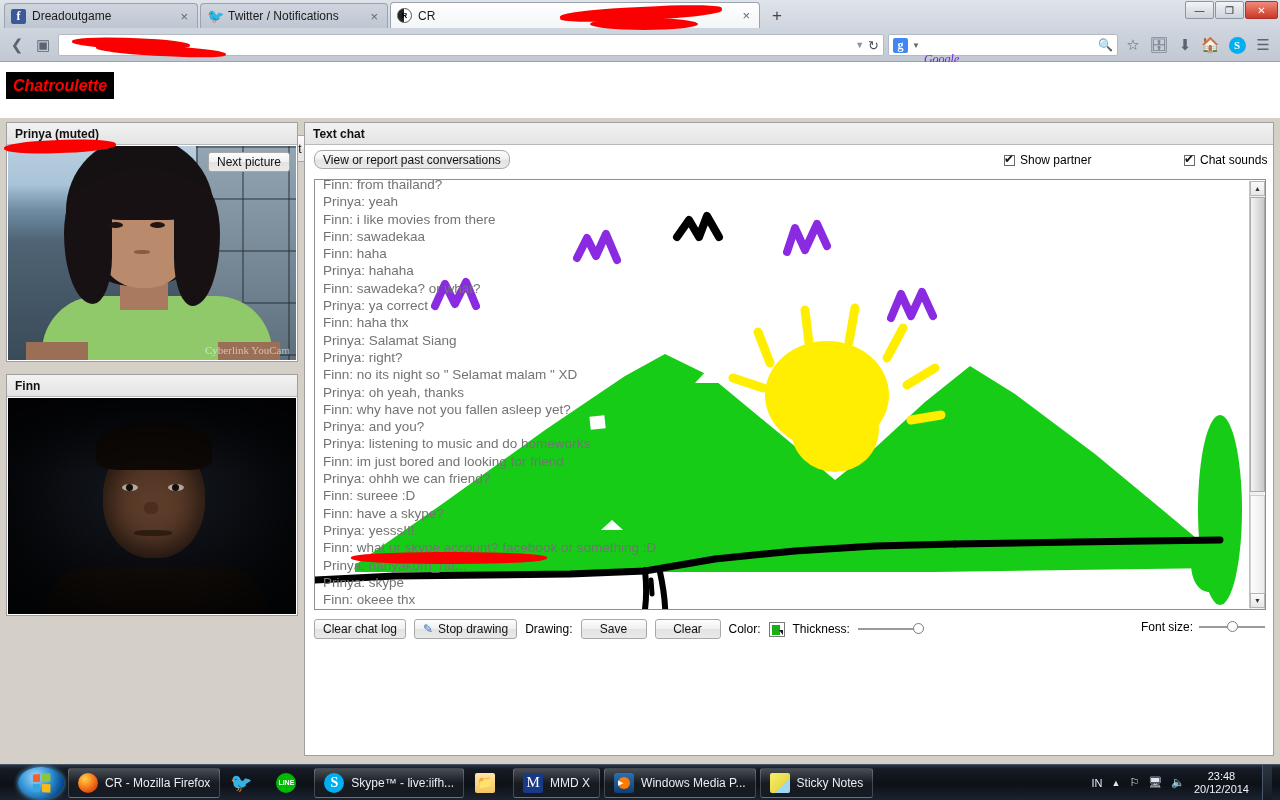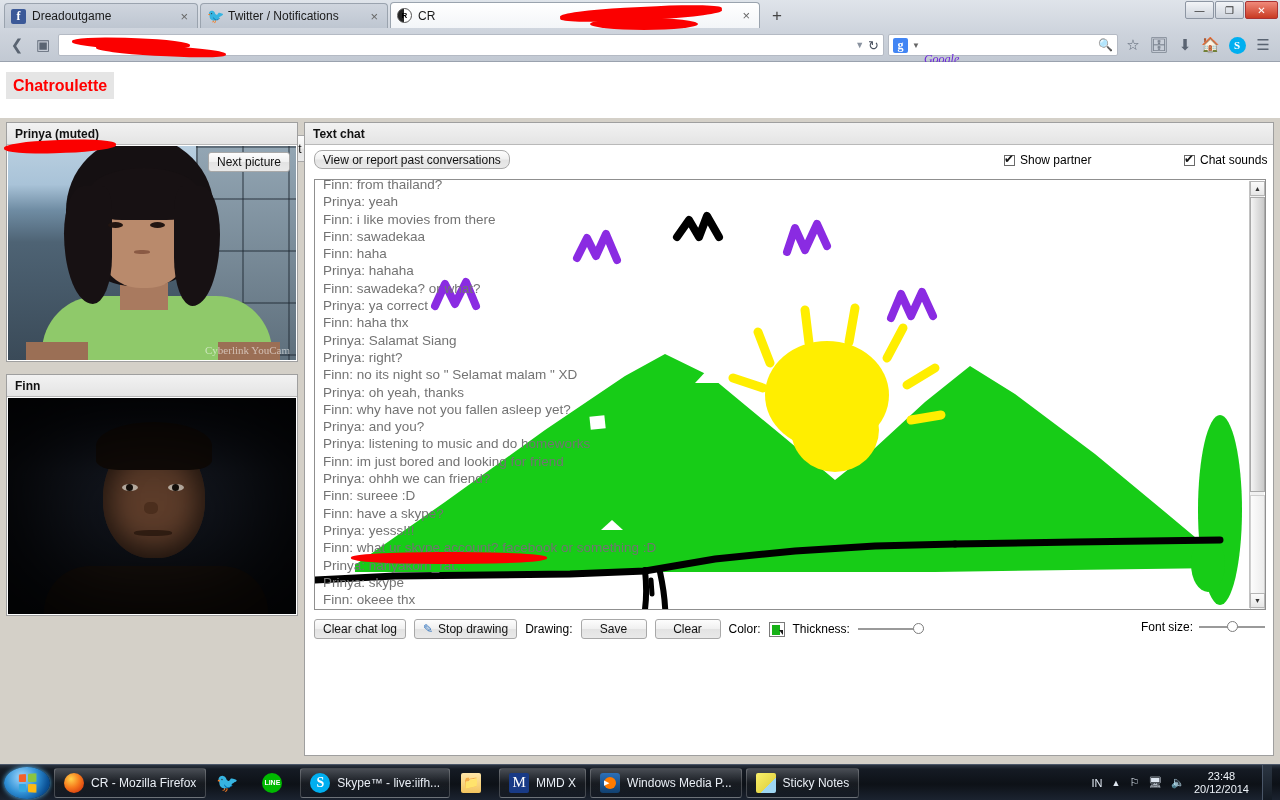--- a/index.html
+++ b/index.html
@@ -56,22 +56,22 @@
   .searchbar .caret { font-size:8px; color:#666;}
   .searchbar .sterm { color:#6d28d9; font-family:"Liberation Serif",serif; font-style:italic; font-size:12px; flex:1;margin-top:29px;}
   .searchbar .mag { color:#3a4250; font-size:12px; }
   .skypeicon { width:17px;height:17px;border-radius:50%;background:#00aff0;color:#fff;font-size:11px;text-align:center;line-height:17px;font-family:"Liberation Serif",serif;font-weight:bold;}
 
   
   .scribble { position:absolute; background:#fb0000; border-radius:50%; z-index:9; }
 
   
   .apptool { position:absolute; left:0; top:62px; width:1280px; height:56px; background:#fff; }
-  .logo-btn { position:absolute; left:6px; top:10px; width:108px; height:27px; background:#e5e5e5;
-              color:#f00; font-weight:bold; font-size:16px; line-height:27px; text-align:center; overflow:hidden;}
+  .logo-btn { position:absolute; left:6px; top:10px; width:108px; height:27px; background:#000000;
+              color:#f00; font-weight:bold; font-size:16px; line-height:27px; text-align:center; overflow:hidden;font-style:italic;}
   .btn {
     background:linear-gradient(to bottom,#fdfdfd 0%, #f0f0f0 48%, #e3e3e3 52%, #e9e9e9 100%);
     border:1px solid #a8a8a8; border-radius:3px; color:#111; font-size:12px;
     display:flex; align-items:center; justify-content:center; gap:5px;
     padding:0 8px; height:27px; white-space:nowrap;
   }
   .tb-btn { position:absolute; top:73px; }
   .chk { display:flex; align-items:center; gap:5px; font-size:12px; }
   .box { width:11px; height:11px; border:1px solid #6a6a6a; background:#fff; display:inline-block; position:relative; flex:0 0 11px;}
   .box.on:after { content:"✔"; position:absolute; left:-1px; top:-4px; font-size:12px; color:#111; }
@@ -148,21 +148,21 @@
 
   .sendrow { position:absolute; left:9px; top:529px; width:952px; height:44px; display:flex; gap:8px; align-items:stretch;}
   .msgbox { flex:1; background:#fff; border:1px solid #9a9a9a; }
   .sendbtn { width:74px; height:44px; }
 
   .fontsizewrap { position:absolute; right:8px; top:497px; display:flex; align-items:center; gap:6px; font-size:12px;}
 
   
   .taskbar { position:absolute; left:0; bottom:0; width:1280px; height:36px;
              background:linear-gradient(to bottom,#2a3340 0%, #151b24 12%, #0d1117 55%, #1b2330 100%);
-             border-top:1px solid #4a5668; display:flex; align-items:center; gap:4px; padding-left:4px;}
+             border-top:1px solid #4a5668; display:flex; align-items:center; gap:4px; padding-left:18px;}
   .start { width:46px; height:32px; border-radius:50%; background:radial-gradient(circle at 38% 32%, #9fd9ff 0%, #2f8fd4 45%, #0a4f93 75%, #063a6e 100%);
            box-shadow:0 0 5px #58b6ef; display:flex; align-items:center; justify-content:center; flex:0 0 46px;}
   .start .flag { width:18px; height:18px; display:grid; grid-template-columns:1fr 1fr; grid-template-rows:1fr 1fr; gap:1.5px; transform:perspective(30px) rotateY(-14deg);}
   .start .flag i { display:block; border-radius:1px; }
   .tbtn { height:30px; display:flex; align-items:center; gap:7px; padding:0 9px; color:#e9eef5; font-size:12px; white-space:nowrap;
           border:1px solid rgba(255,255,255,.20); border-radius:3px;
           background:linear-gradient(to bottom, rgba(255,255,255,.22), rgba(255,255,255,.05) 48%, rgba(0,0,0,.15));}
   .tbtn.plain { border-color:transparent; background:transparent; padding:0 6px;}
   .ticon { width:20px; height:20px; flex:0 0 20px; border-radius:3px; display:flex; align-items:center; justify-content:center; font-size:12px; color:#fff;}
   .tray { margin-left:auto; display:flex; align-items:center; gap:9px; padding-right:8px; color:#dfe7f1; font-size:11px;}

